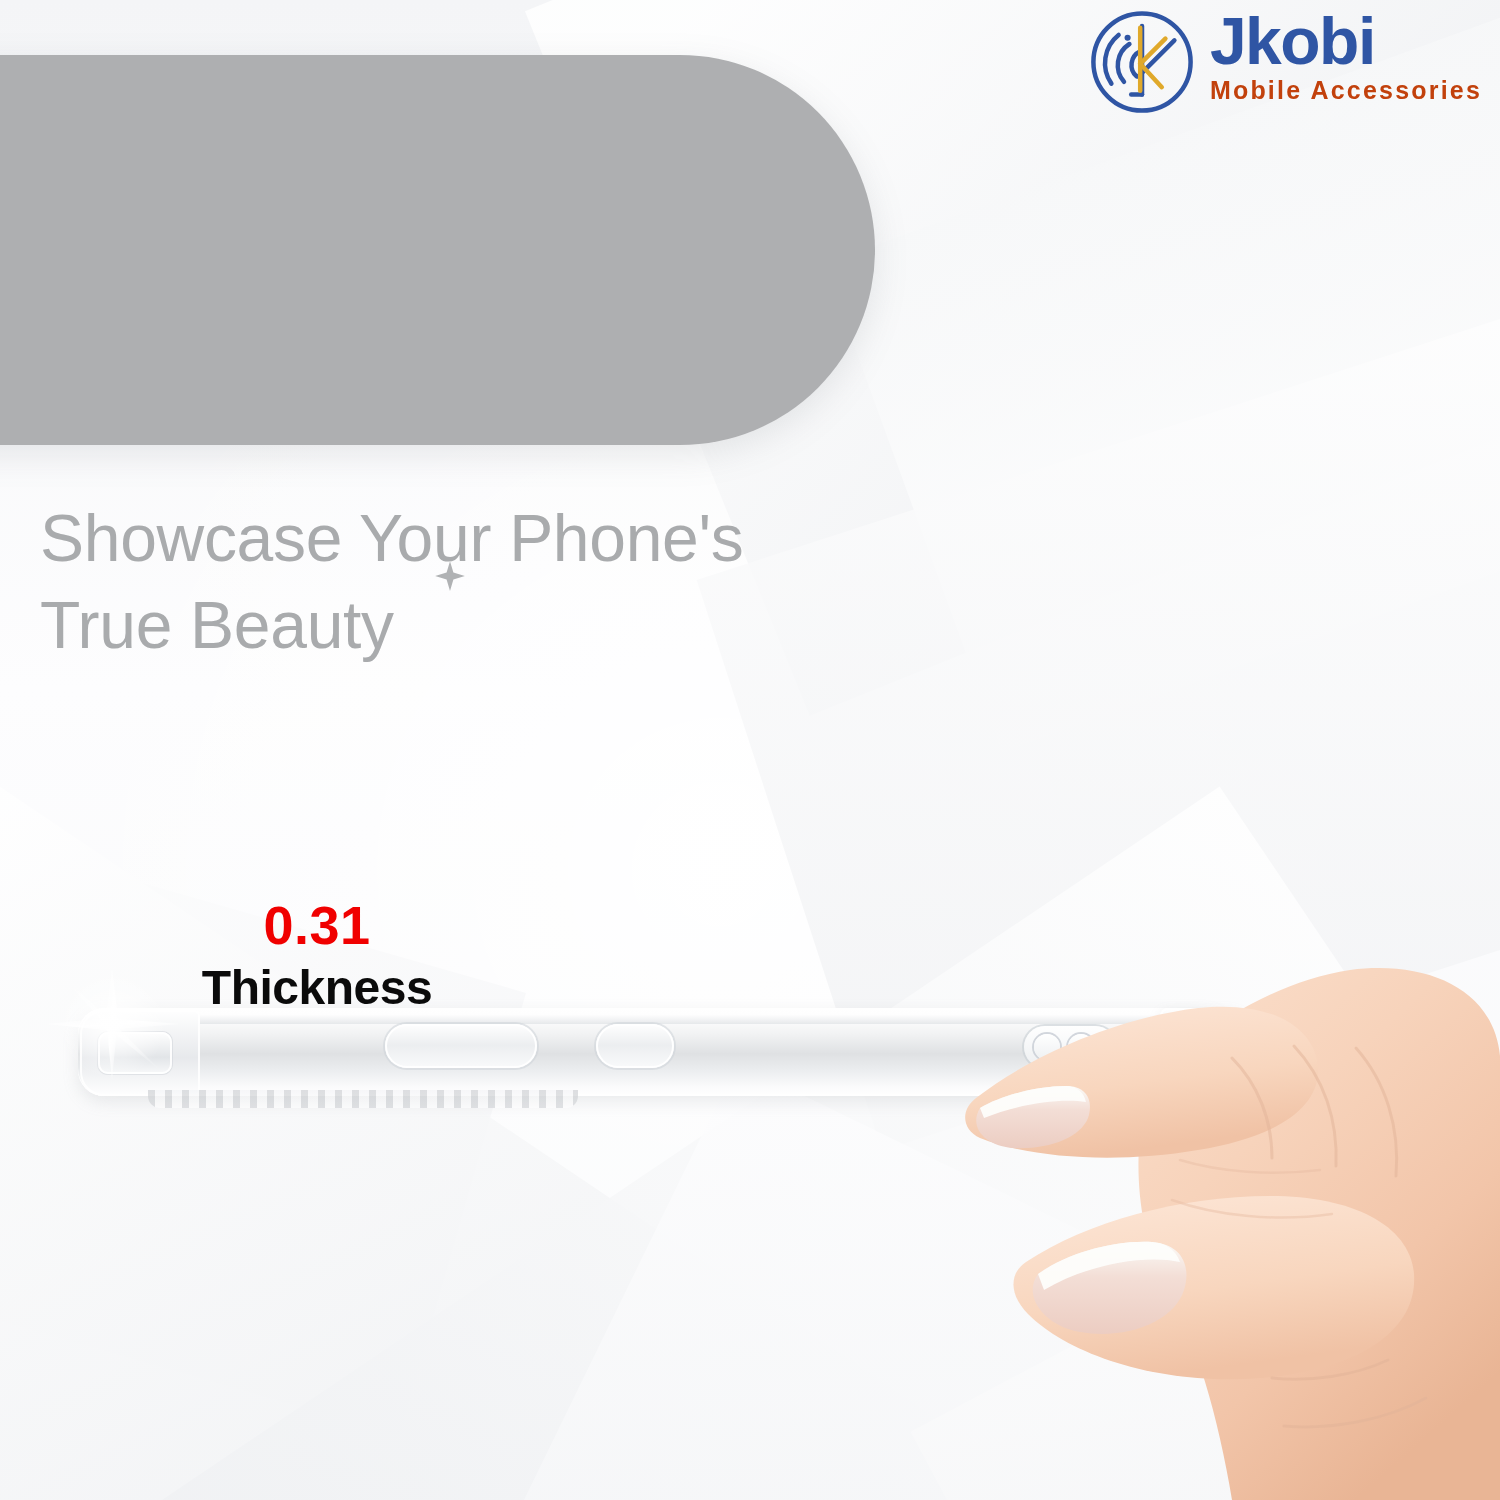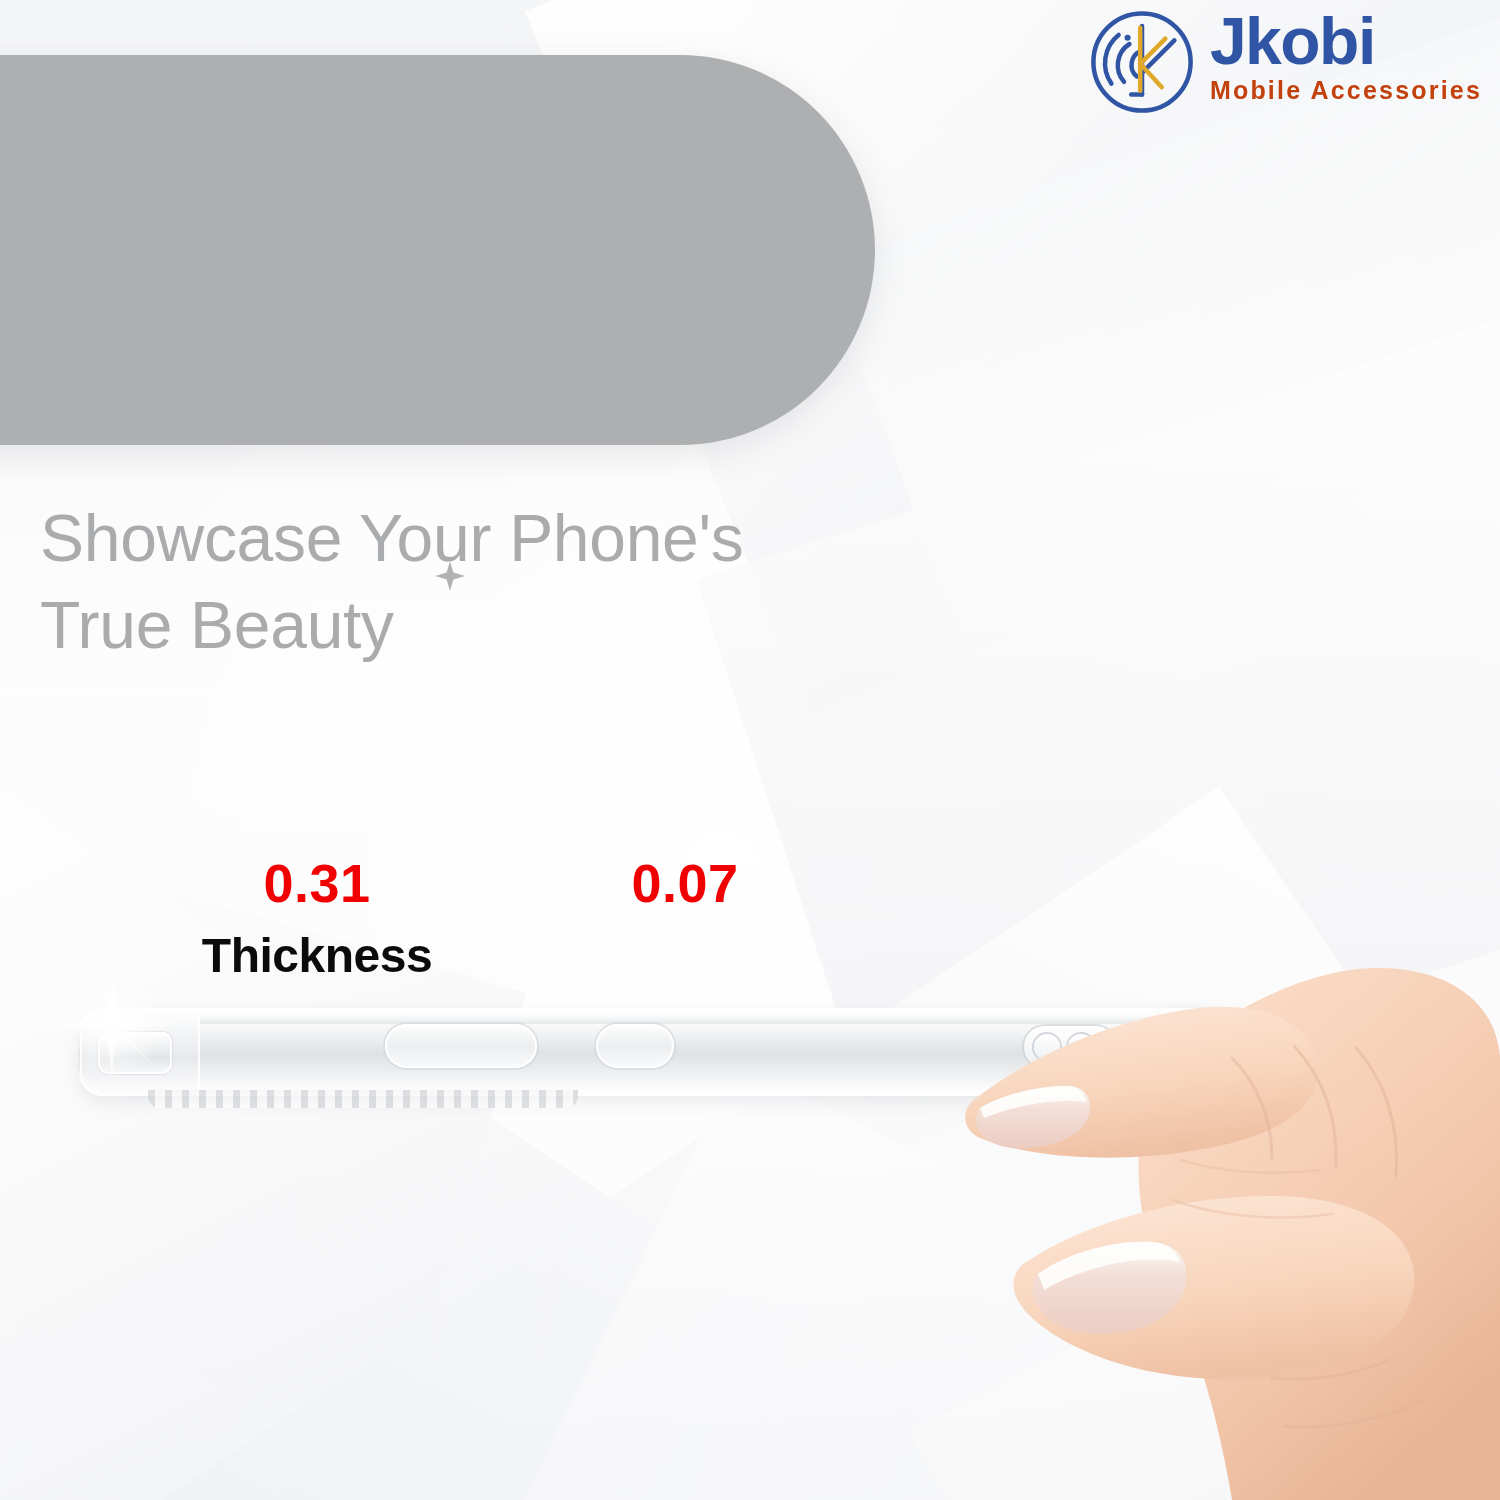--- a/index.html
+++ b/index.html
@@ -128,24 +128,25 @@
   #measure-thickness { top: 855px; left: 172px; width: 290px; }
   #measure-depth     { top: 855px; left: 500px; width: 370px; }
 
   .measure-value {
     display: block;
     color: #f00000;
     font-size: 54px;
     font-weight: 700;
     line-height: 1.05;
     letter-spacing: .5px;
+    margin-top: 42px;
   }
   .measure-label {
     display: block;
-    margin-top: 18px;
+    margin-top: 8px;
     color: #0b0b0b;
     font-size: 48px;
     font-weight: 700;
     line-height: 1.1;
     letter-spacing: -.5px;
   }
 
   
   #product-scene {
     position: absolute;
@@ -327,21 +328,20 @@
     <svg id="subtitle-sparkle" viewBox="0 0 32 32">
       <path d="M16 2 L19.2 12.8 L30 16 L19.2 19.2 L16 30 L12.8 19.2 L2 16 L12.8 12.8 Z" fill="currentColor"></path>
     </svg>
   </div>
 
   <div class="measure" id="measure-thickness">
     <span class="measure-value">0.31</span>
     <span class="measure-label">Thickness</span>
   </div>
   <div class="measure" id="measure-depth">
-    <span class="measure-value">0.07</span>
   </div>
 
   <div id="product-scene">
 
     <div id="phone-case"></div>
     <div id="case-top-sheen"></div>
     <div id="case-left-cap"></div>
     <div id="case-left-port"></div>
     <div id="case-speaker-grille"></div>
     <div id="button-volume"></div>

